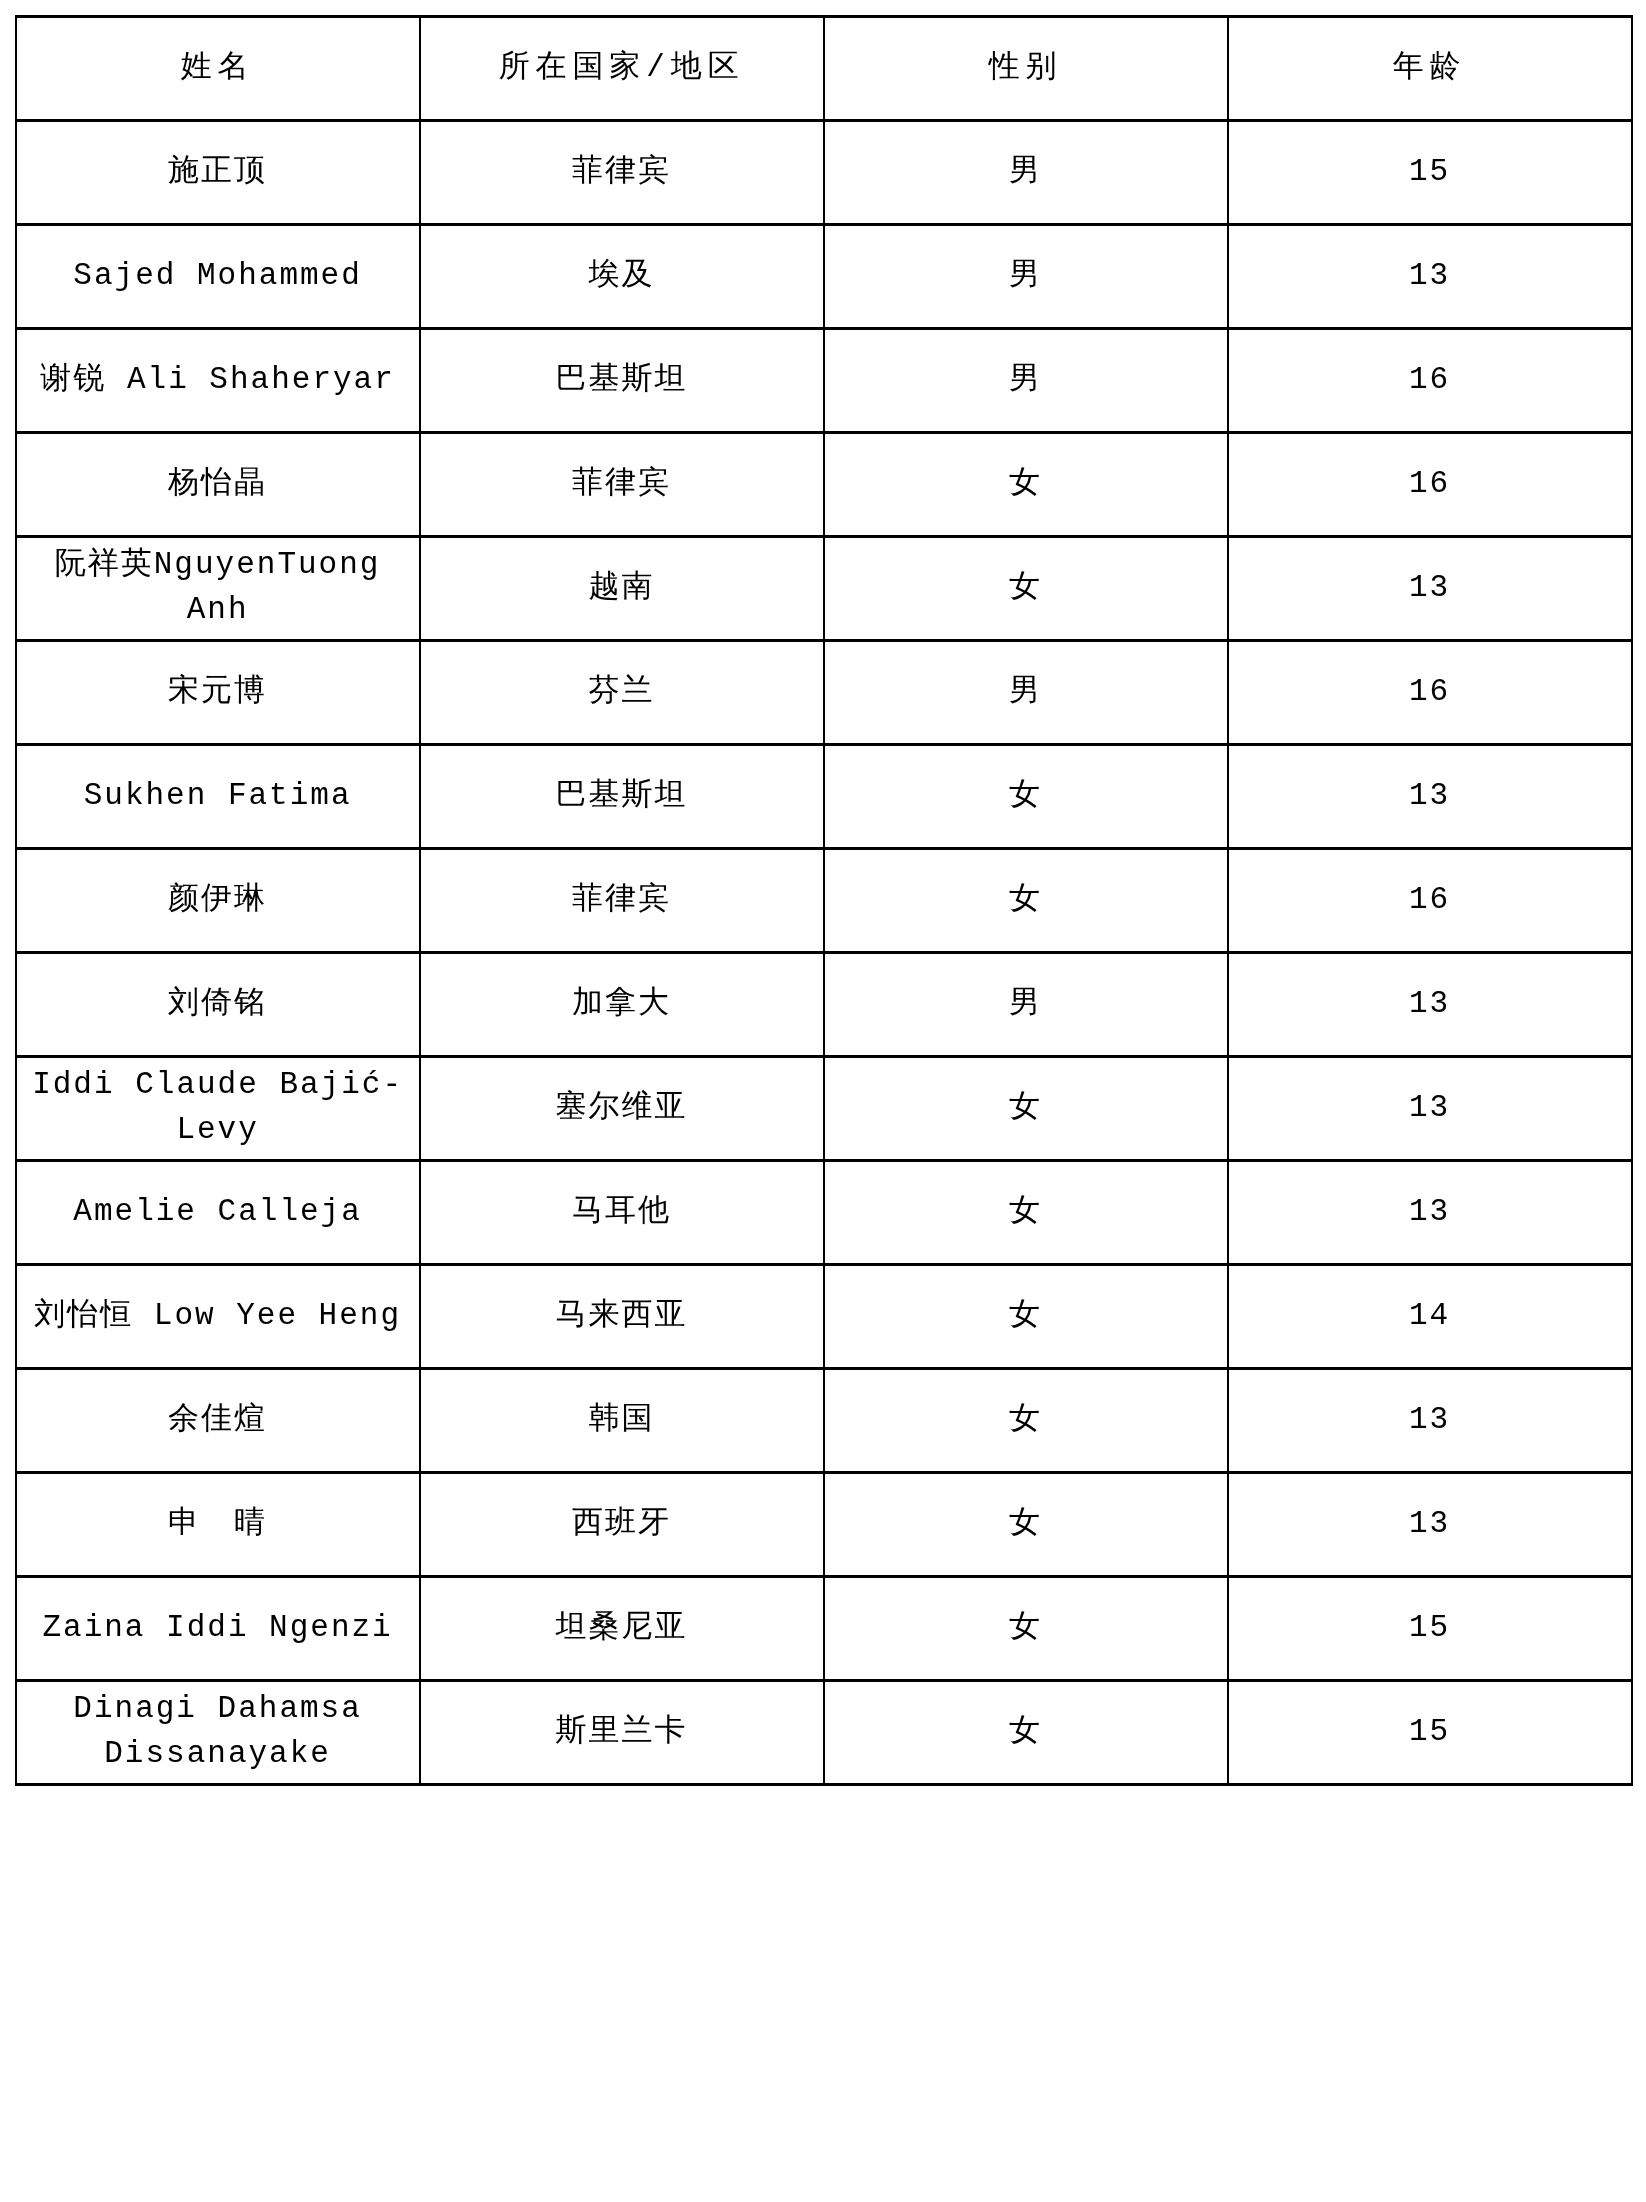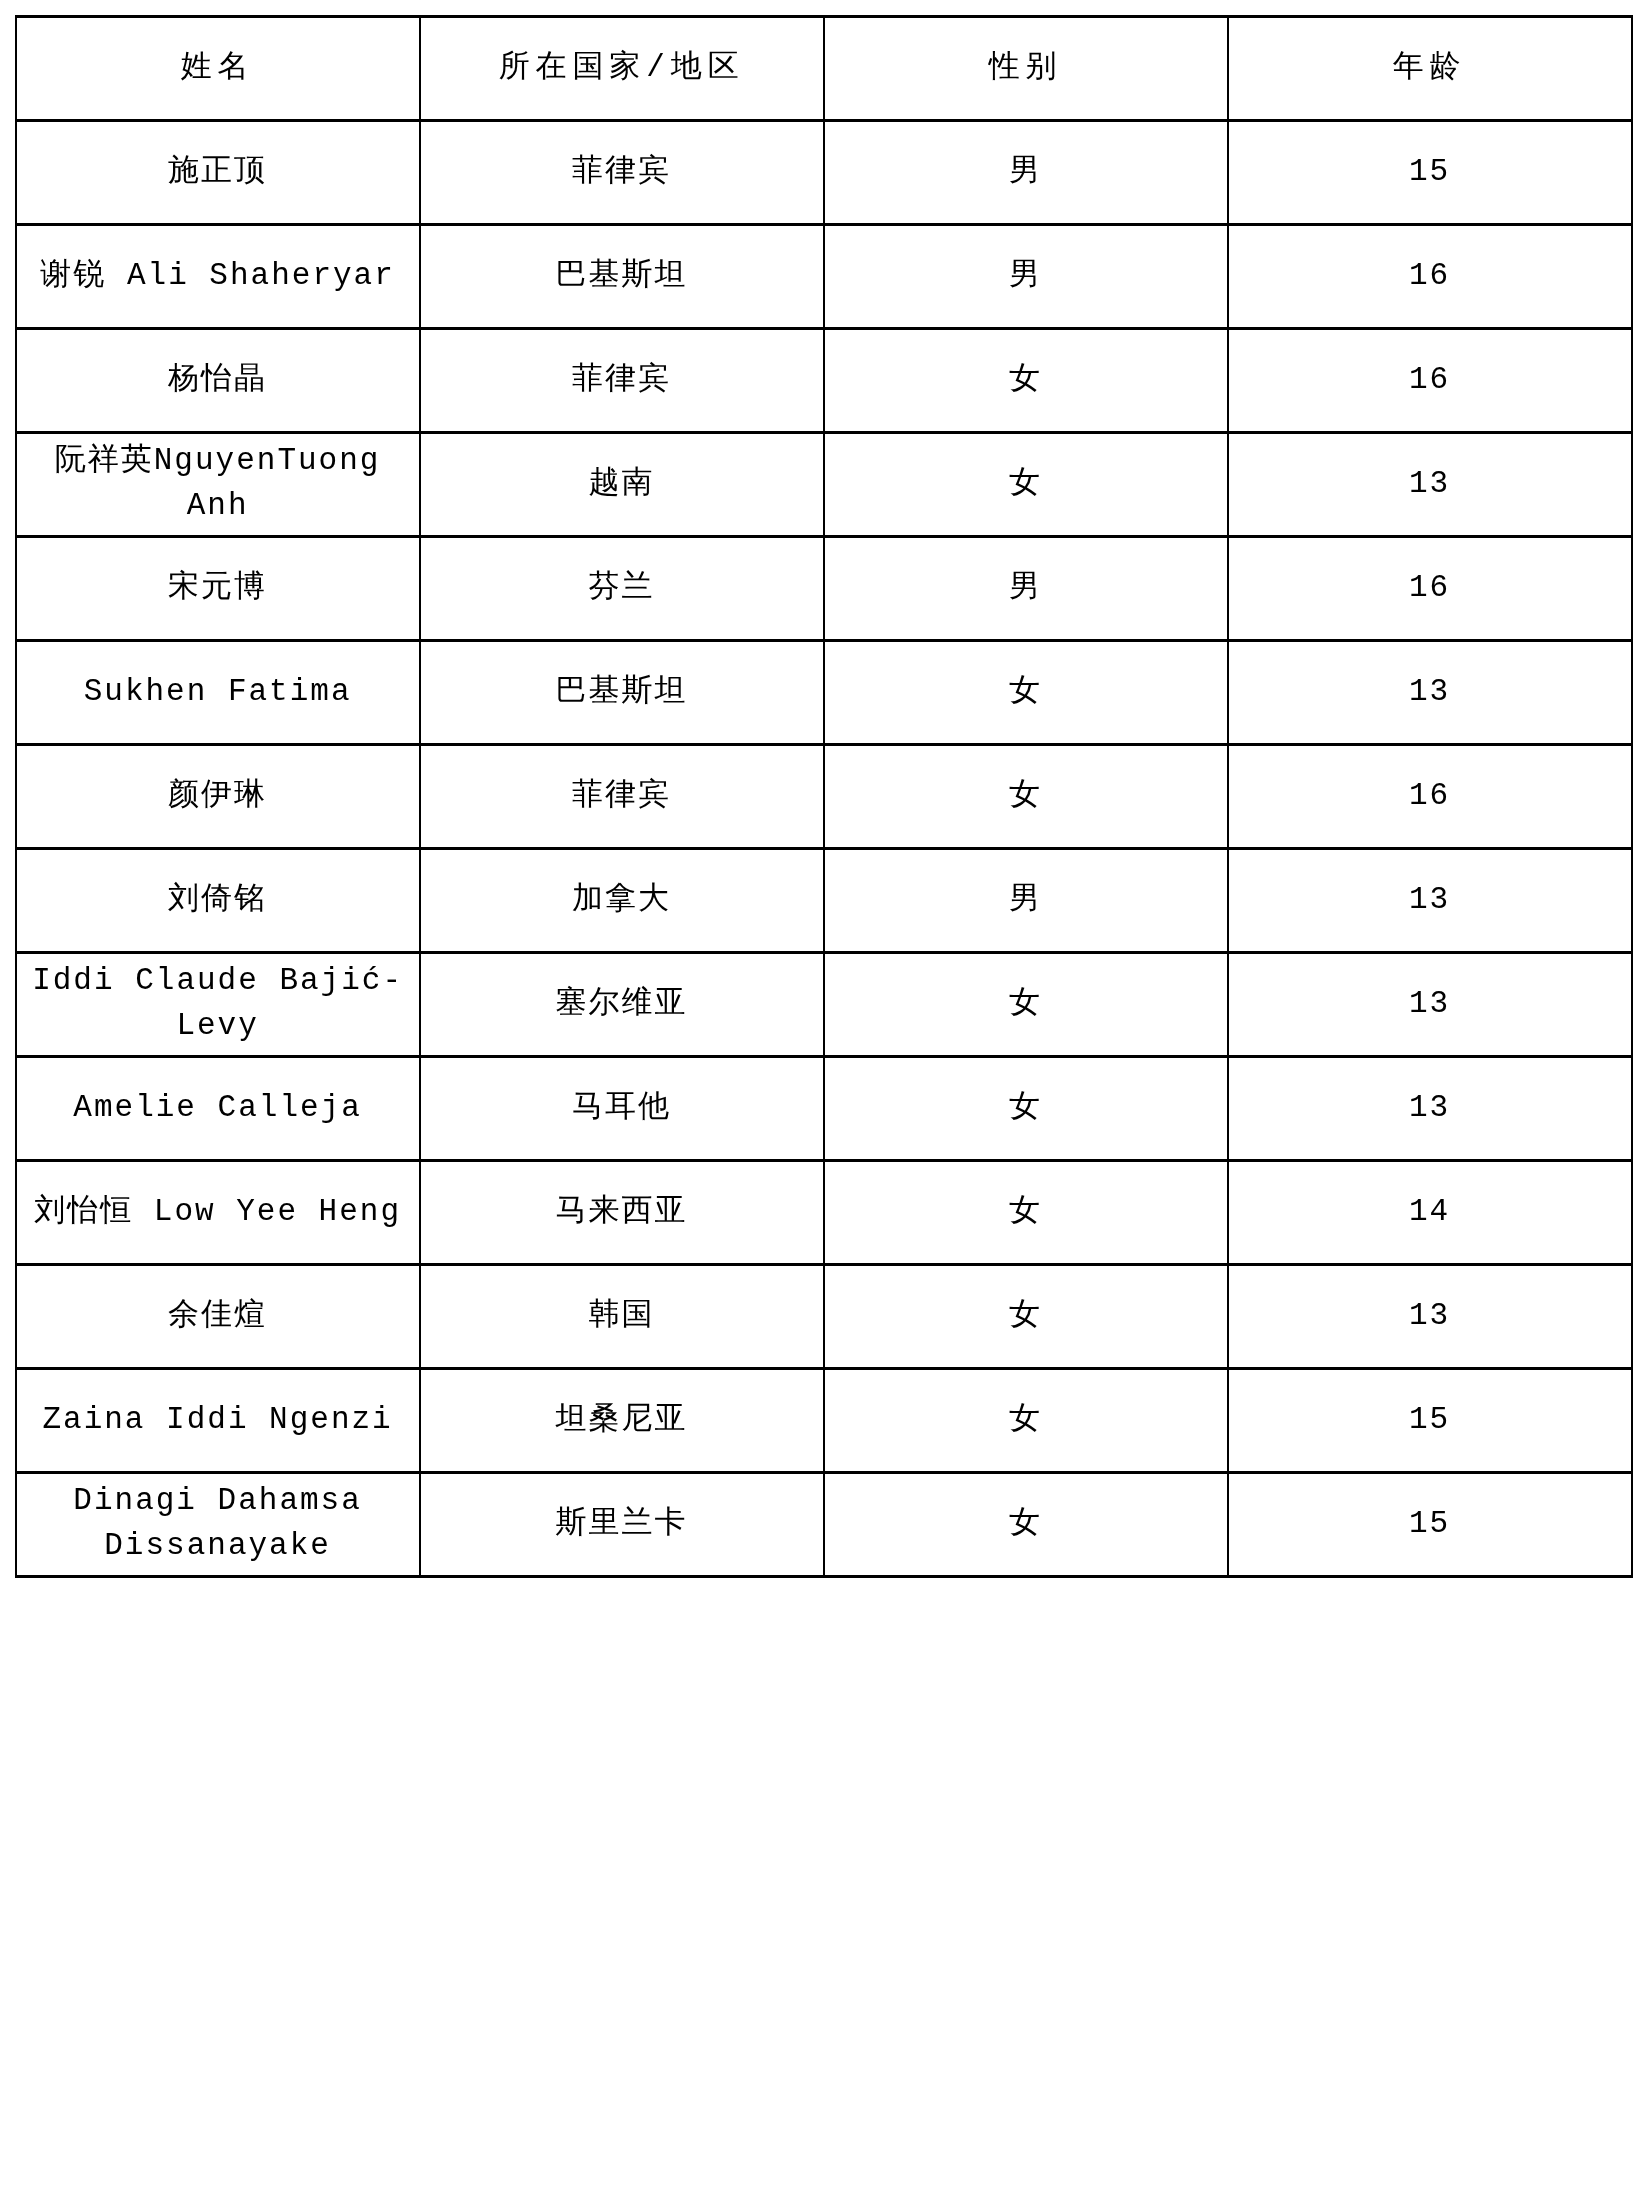--- a/index.html
+++ b/index.html
@@ -63,20 +63,26 @@
     </tr>
   </thead>
   <tbody>
       <tr>
         <td>施正顶</td>
         <td>菲律宾</td>
         <td>男</td>
         <td>15</td>
       </tr>
       <tr>
+        <td>Sajed Mohammed</td>
+        <td>埃及</td>
+        <td>男</td>
+        <td>13</td>
+      </tr>
+      <tr>
         <td>谢锐 Ali Shaheryar</td>
         <td>巴基斯坦</td>
         <td>男</td>
         <td>16</td>
       </tr>
       <tr>
         <td>杨怡晶</td>
         <td>菲律宾</td>
         <td>女</td>
         <td>16</td>
@@ -131,20 +137,26 @@
         <td>女</td>
         <td>14</td>
       </tr>
       <tr>
         <td>余佳煊</td>
         <td>韩国</td>
         <td>女</td>
         <td>13</td>
       </tr>
       <tr>
+        <td>申　晴</td>
+        <td>西班牙</td>
+        <td>女</td>
+        <td>13</td>
+      </tr>
+      <tr>
         <td>Zaina Iddi Ngenzi</td>
         <td>坦桑尼亚</td>
         <td>女</td>
         <td>15</td>
       </tr>
       <tr>
         <td>Dinagi Dahamsa
 Dissanayake</td>
         <td>斯里兰卡</td>
         <td>女</td>

